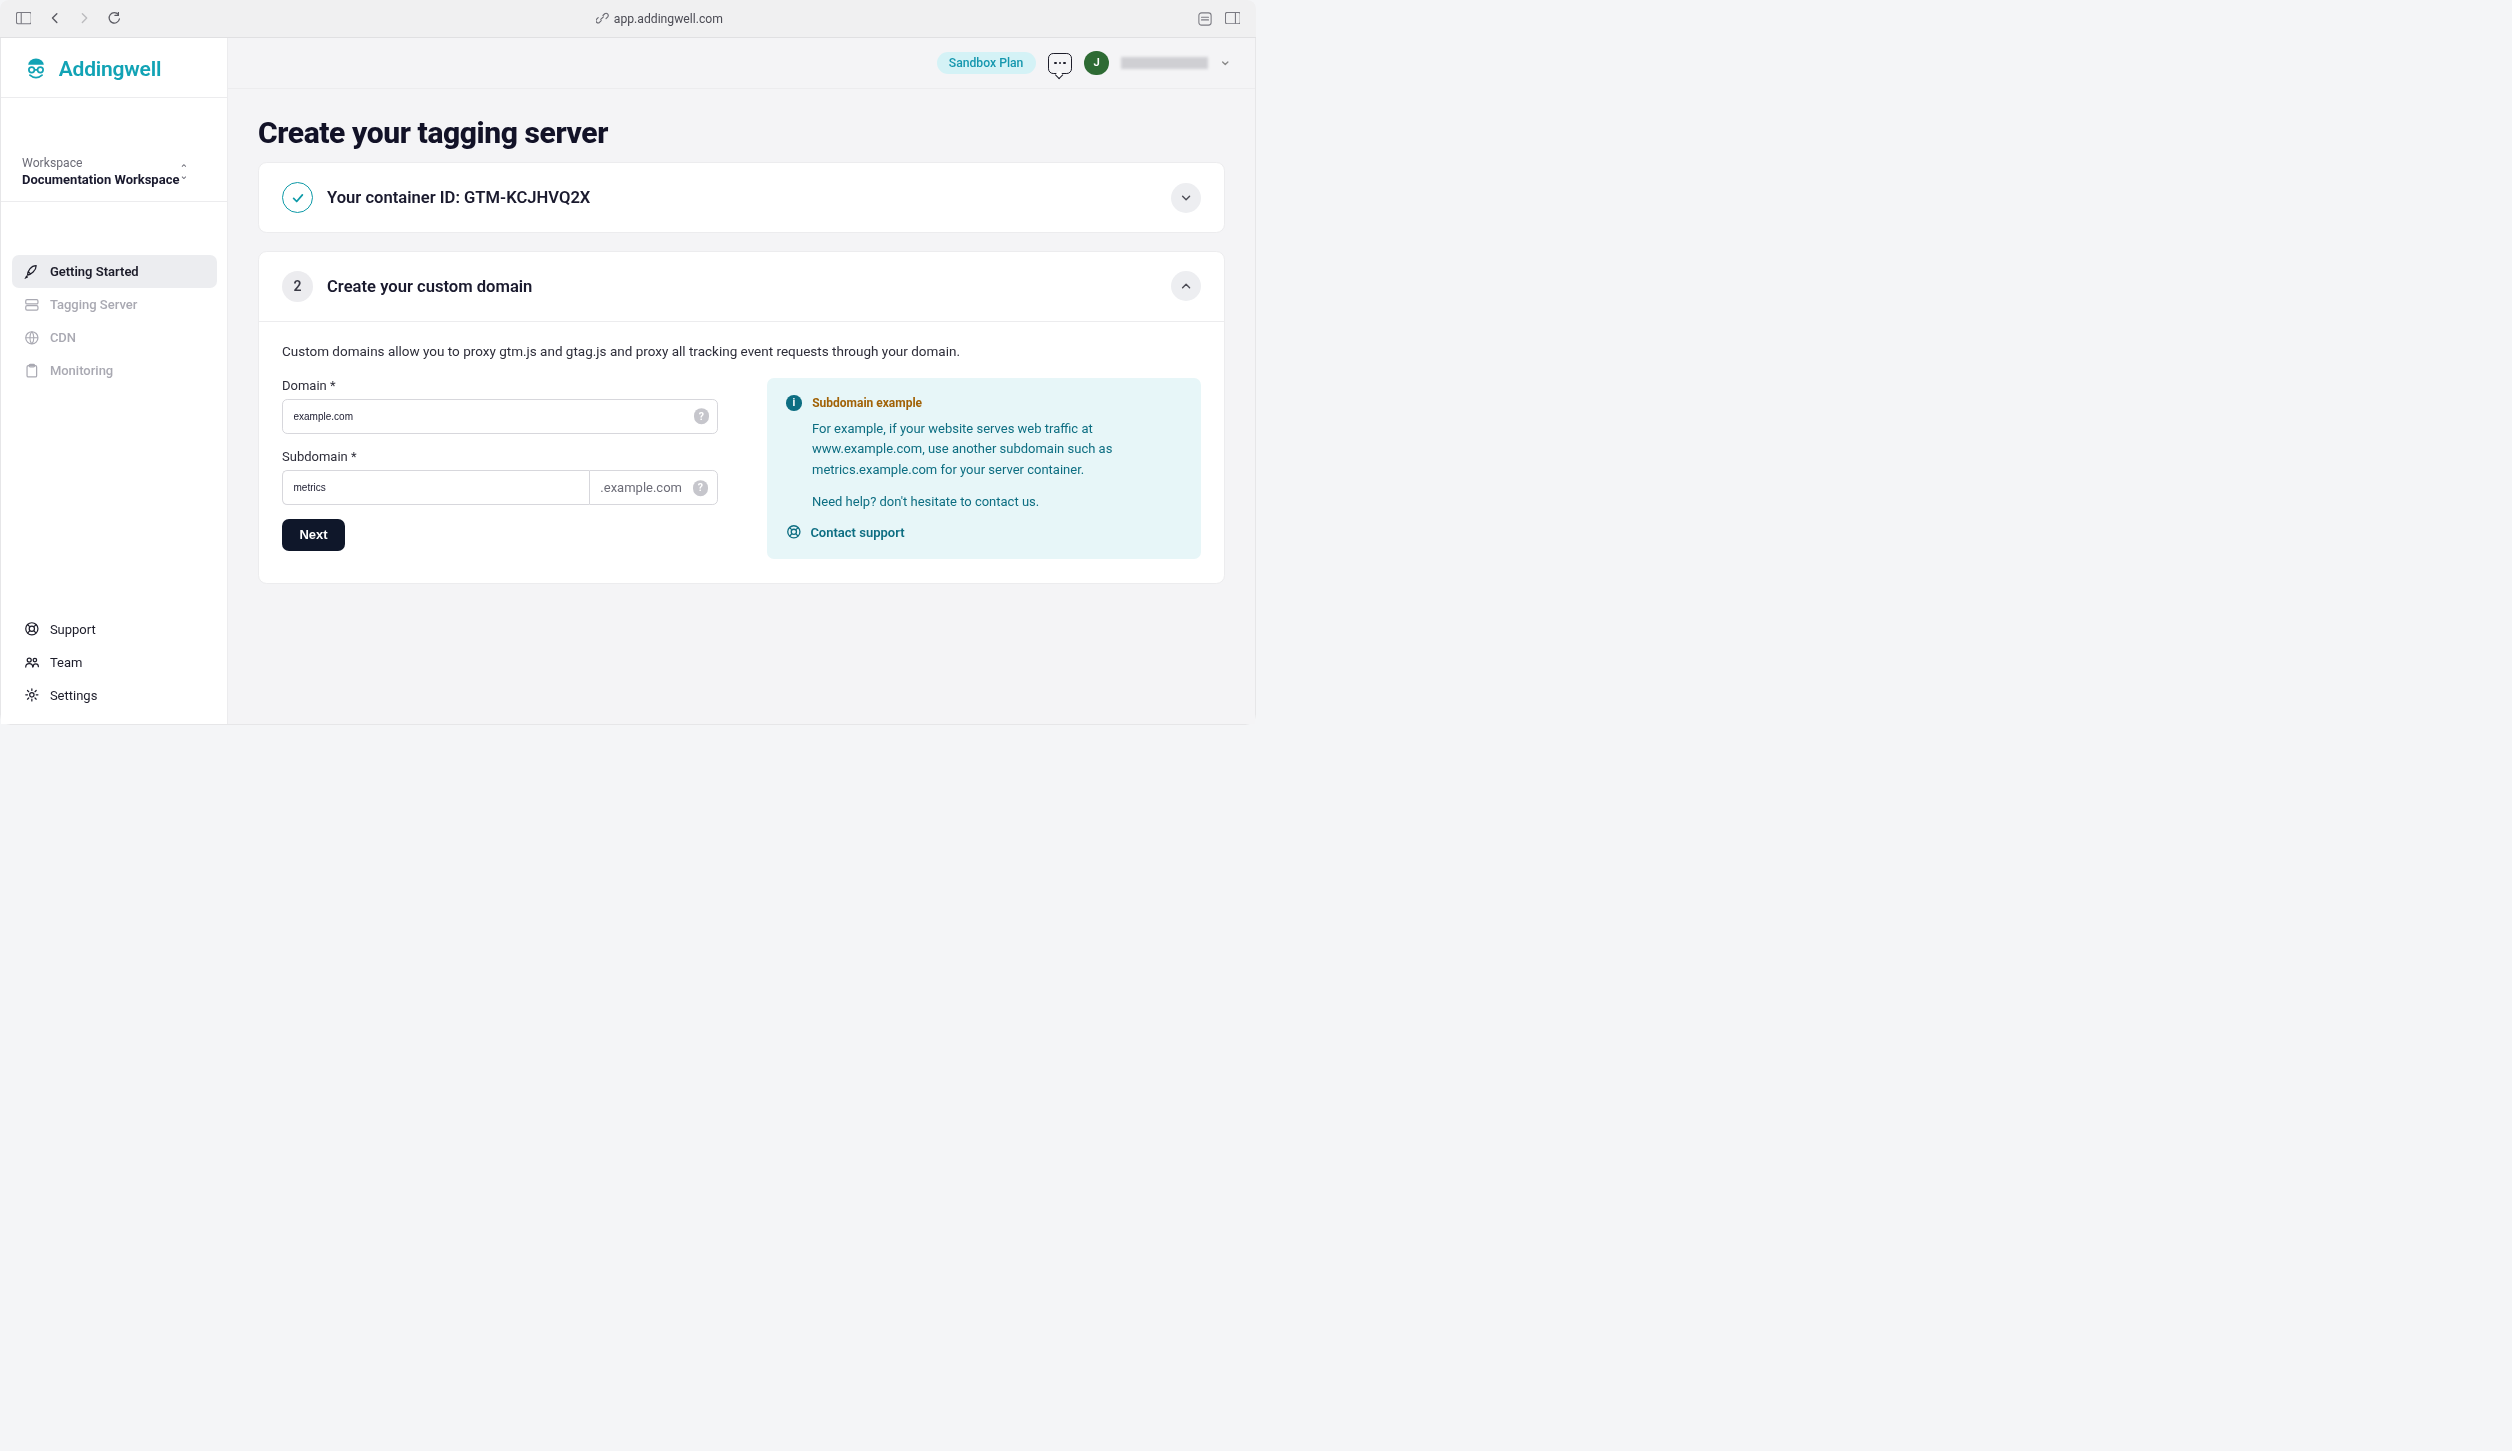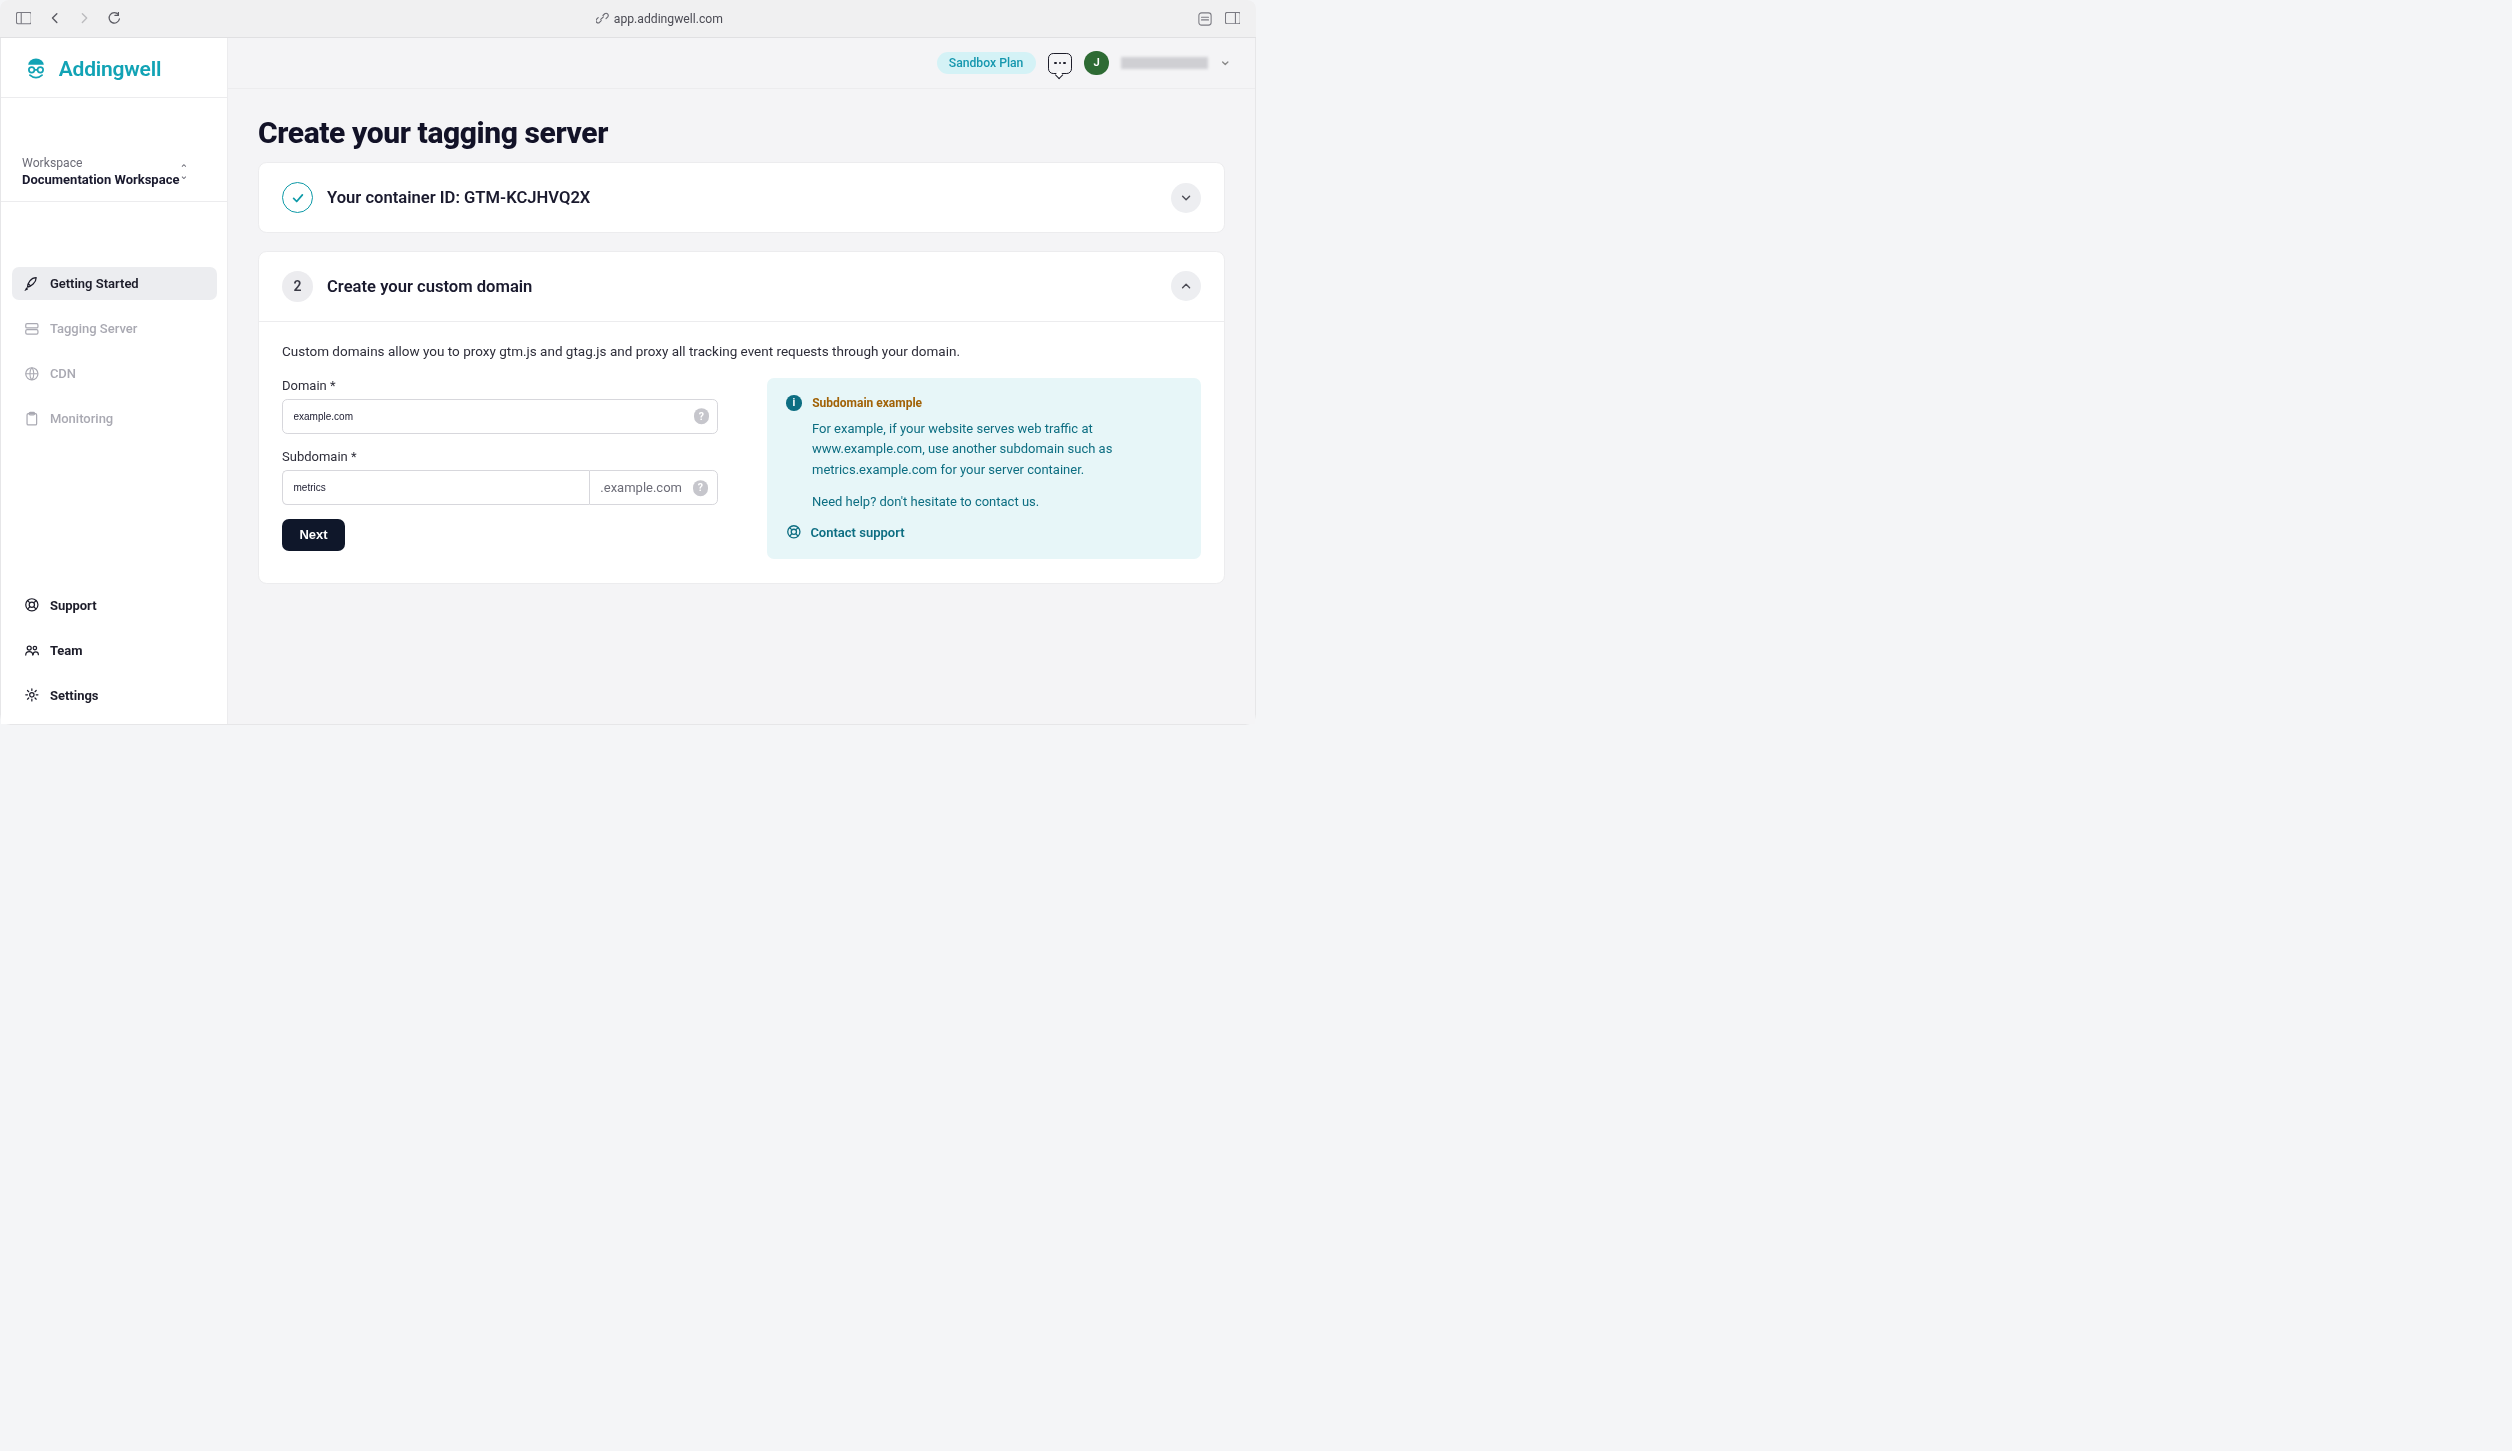--- a/index.html
+++ b/index.html
@@ -62,26 +62,25 @@
 }
 .workspace-block .label { color: #6d6d78; font-size: 12.2px; margin-bottom: 1.7px;}
 .workspace-block .name { color: #1a1a2e; font-size: 13px; font-weight: 700;}
 .workspace-block .chevs { color:#6d6d78; font-size:10.5px; line-height:7px; display:flex; flex-direction:column;}
 .nav-list { padding: 8.7px 10.5px; flex:1;}
 .nav-item {
   display: flex; align-items: center; gap: 10.5px;
   padding: 8.7px 12.2px; border-radius: 7px;
   color: #a9a9b2; font-size: 13px; font-weight:500;
   cursor: default;
-  margin-top: 12px;
 }
 .nav-item.active { background: #ecedf0; color: #1d1d2a; font-weight:600;}
 .nav-item .icon { width:15.7px; height:15.7px; display:flex; align-items:center; justify-content:center; color:inherit;}
 .bottom-nav { padding: 7px 10.5px 12.2px 10.5px; border-top: none;}
-.bottom-nav .nav-item { color:#1d1d2a; font-weight:700;text-align:center;}
+.bottom-nav .nav-item { color:#1d1d2a; font-weight:400;text-align:center;}
 
 .main {
   flex: 1;
   background: #f4f4f6;
   overflow-y: auto;
 }
 .topbar {
   height: 51px;
   display:flex; align-items:center; justify-content:flex-end;
   padding: 0 24.4px; gap:12.2px;

